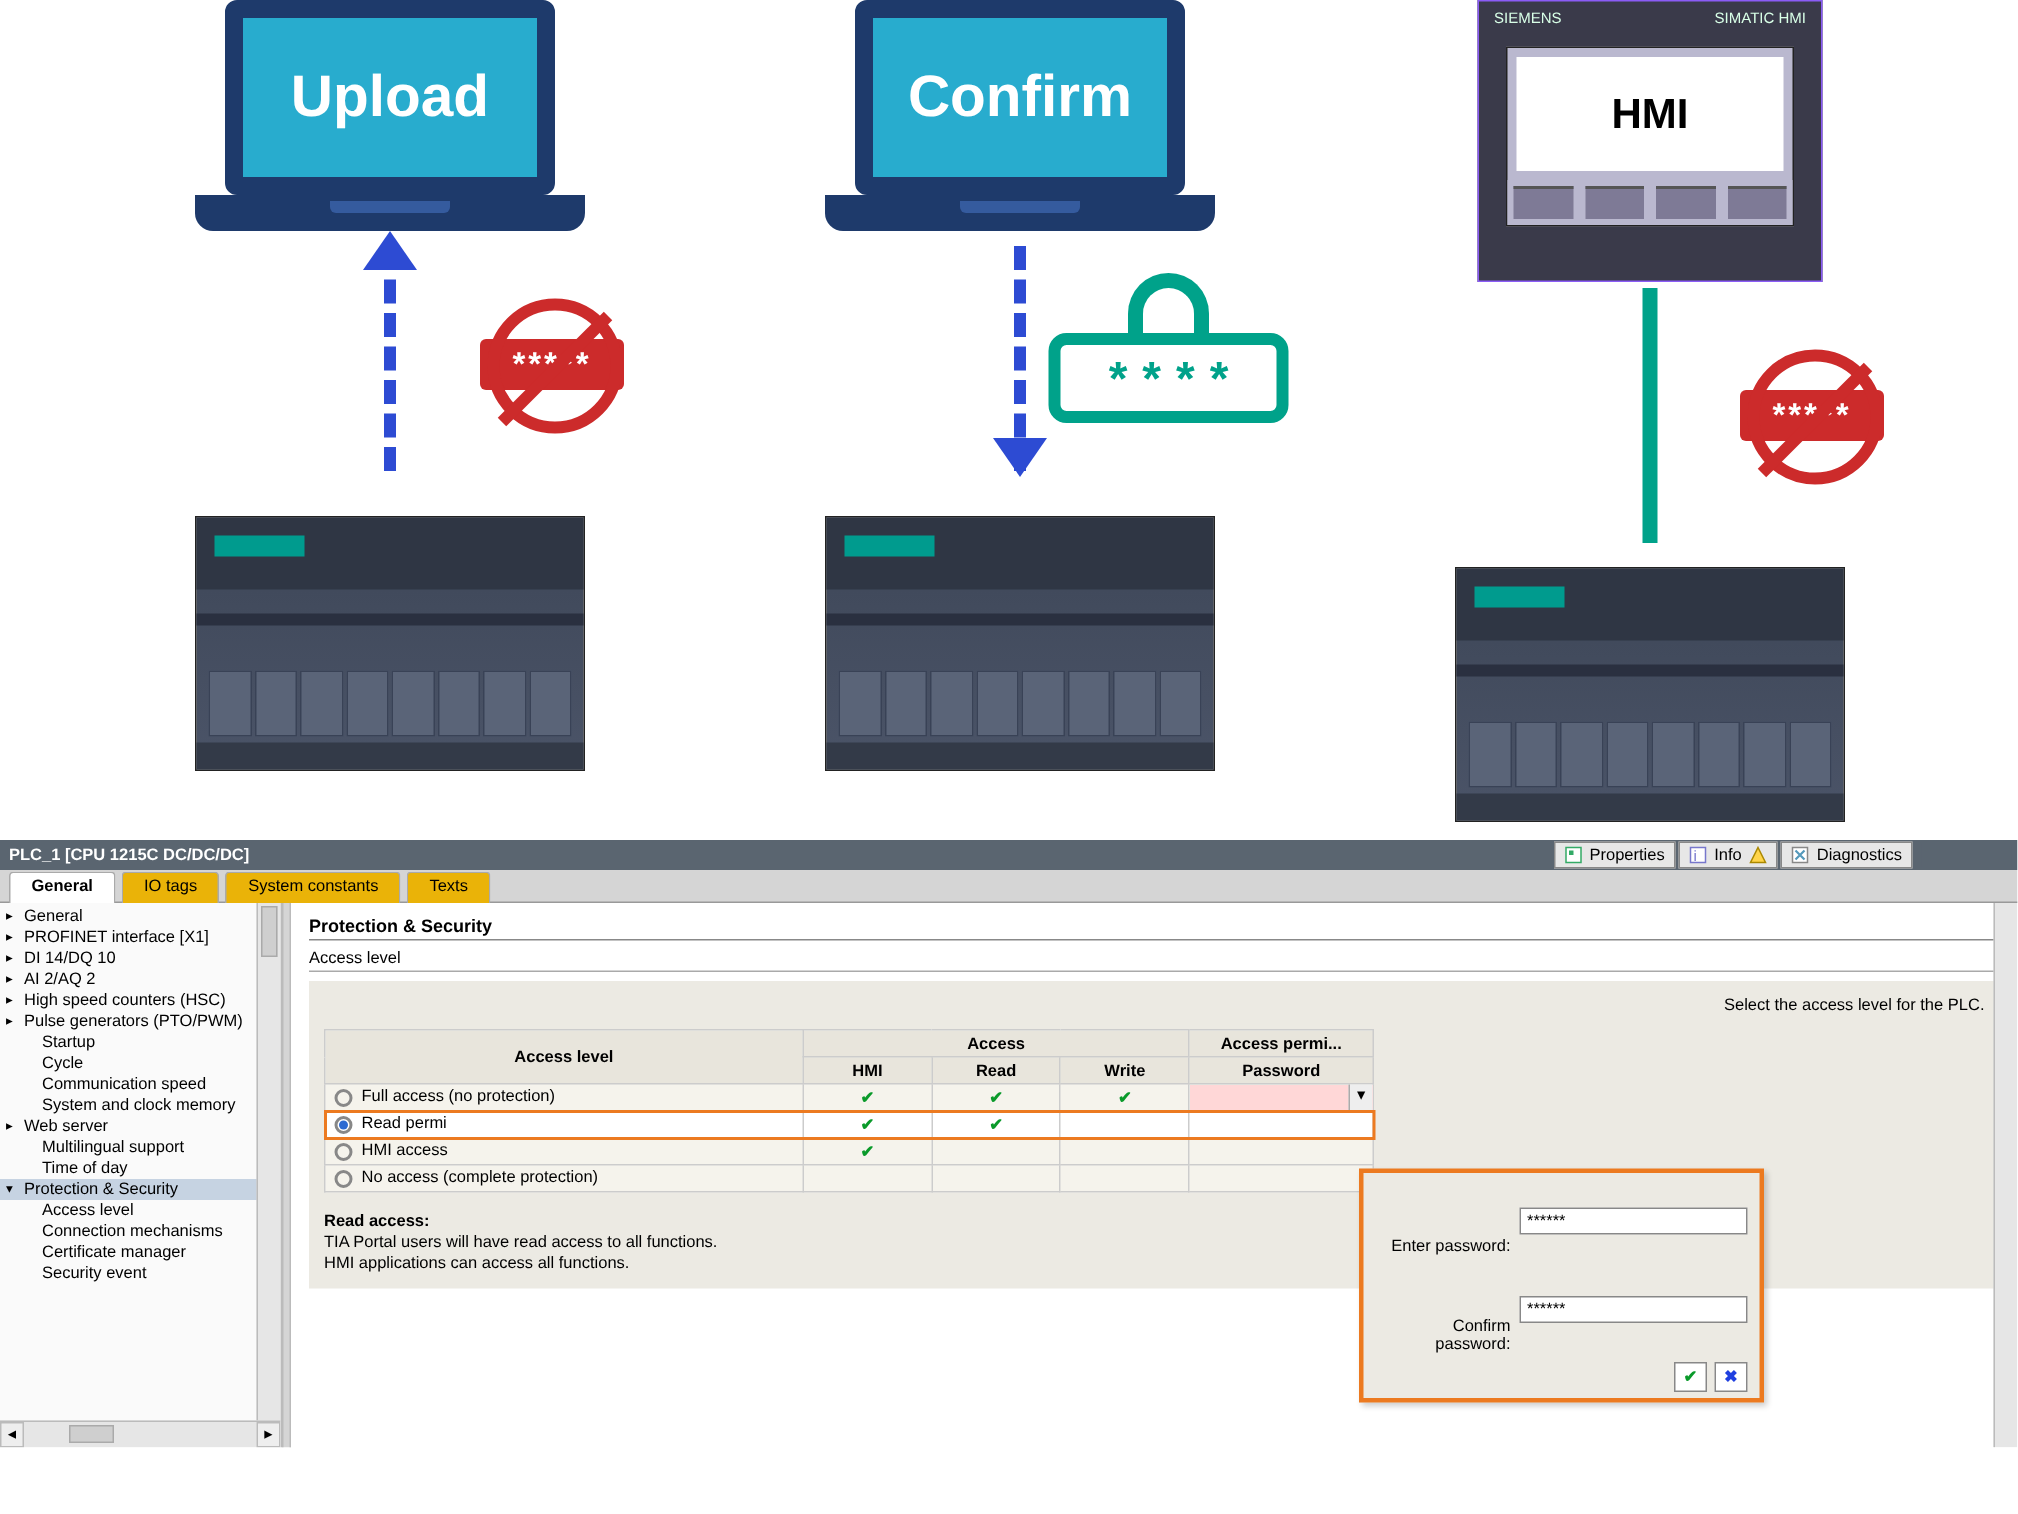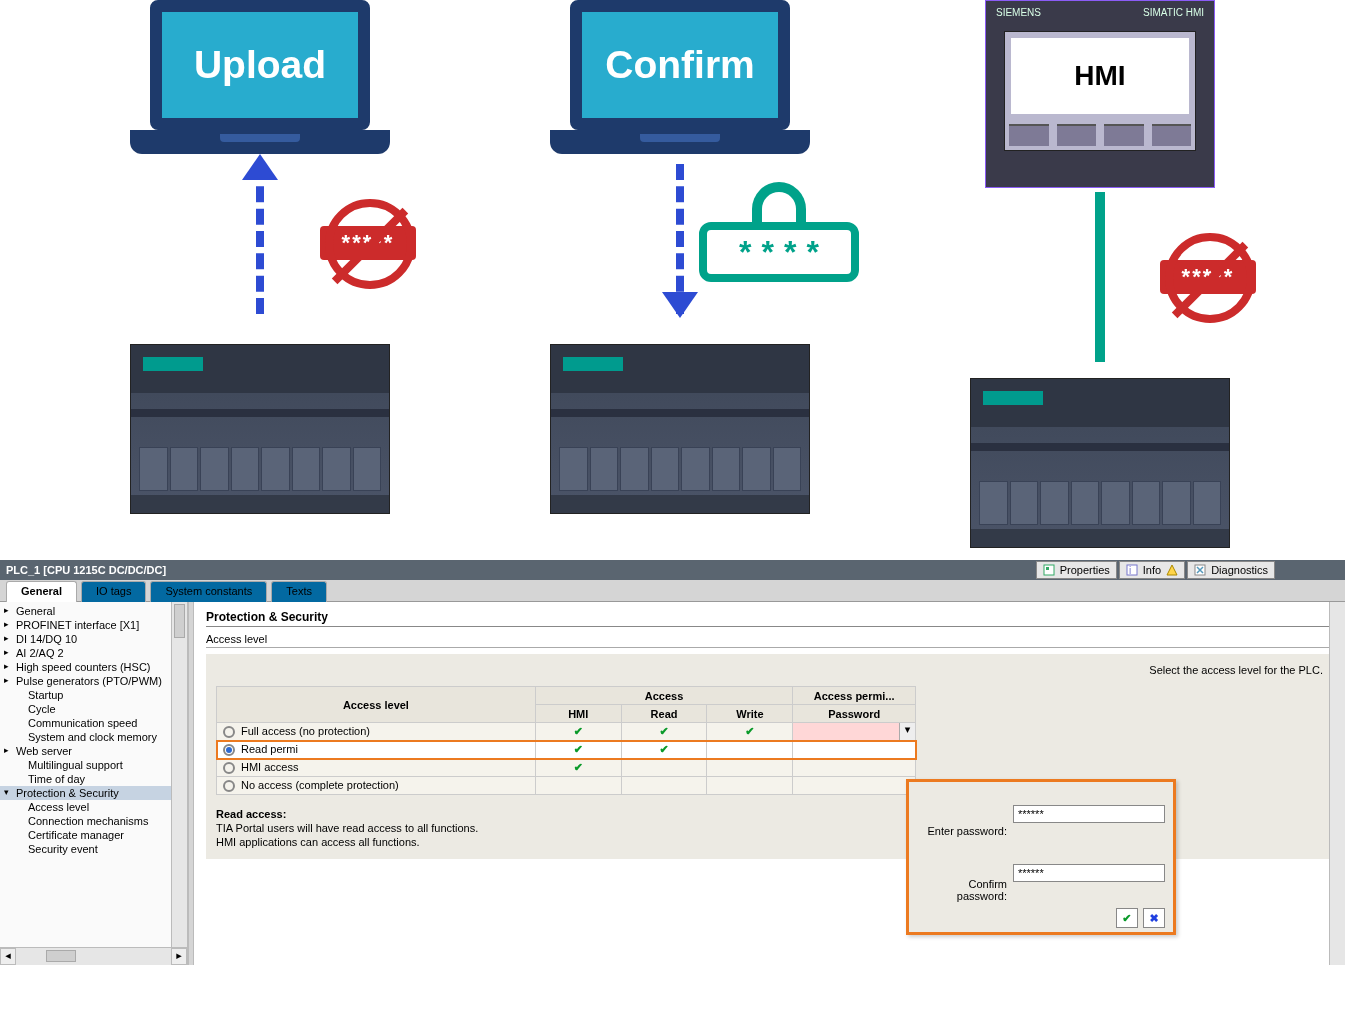--- a/index.html
+++ b/index.html
@@ -53,21 +53,21 @@
   .hmi-screen .hmi-bot div { flex:1; background:#7e7a96; margin:4px; border-top:2px solid #555; }
 
   
   .titlebar { position:relative; height: 20px; background: #5a6570; color:#fff; display:flex; align-items:center; padding:0 6px; font-weight:bold; }
   .titlebar .right { position:absolute; right:4px; top:0; height:100%; display:flex; align-items:center; gap:2px; }
   .titlebtn { background:#e7e7e7; color:#000; font-weight:normal; padding:2px 6px; border:1px solid #888; display:flex; align-items:center; gap:5px; cursor:pointer; font-size:11px; height:18px; }
   .boxicon { width:12px; height:12px; display:inline-block; }
   .wincorner { width:60px; height:16px; background:#5a6570; display:inline-block; margin-left:4px; }
 
   .tabrow { height: 22px; background:#d5d5d5; border-bottom:1px solid #999; position:relative; display:flex; padding-left:6px; }
-  .tab { background:#0369a1; border:1px solid #aaa; border-bottom:none; padding:3px 14px 0 14px; margin-right:4px; margin-top:1px; height:21px; border-radius:3px 3px 0 0; font-size:11px; cursor:pointer; }
+  .tab { background:#eab308; border:1px solid #aaa; border-bottom:none; padding:3px 14px 0 14px; margin-right:4px; margin-top:1px; height:21px; border-radius:3px 3px 0 0; font-size:11px; cursor:pointer; }
   .tab.active { background:#fff; font-weight:bold; }
 
   .panelbody { display:flex; height: 363px; background:#fff; }
   .tree { width: 188px; border-right:1px solid #bbb; overflow:hidden; position:relative; background:#fafafa; }
   .tree-list { padding:2px 0; }
   .tree-item { padding:1px 4px 1px 16px; font-size:11px; white-space:nowrap; position:relative; cursor:pointer; }
   .tree-item.l1::before { content:"\25B8"; position:absolute; left:4px; font-size:9px; }
   .tree-item.l1.open::before { content:"\25BE"; }
   .tree-item.l2 { padding-left:28px; }
   .tree-item.sel { background:#c6d3e2; }

